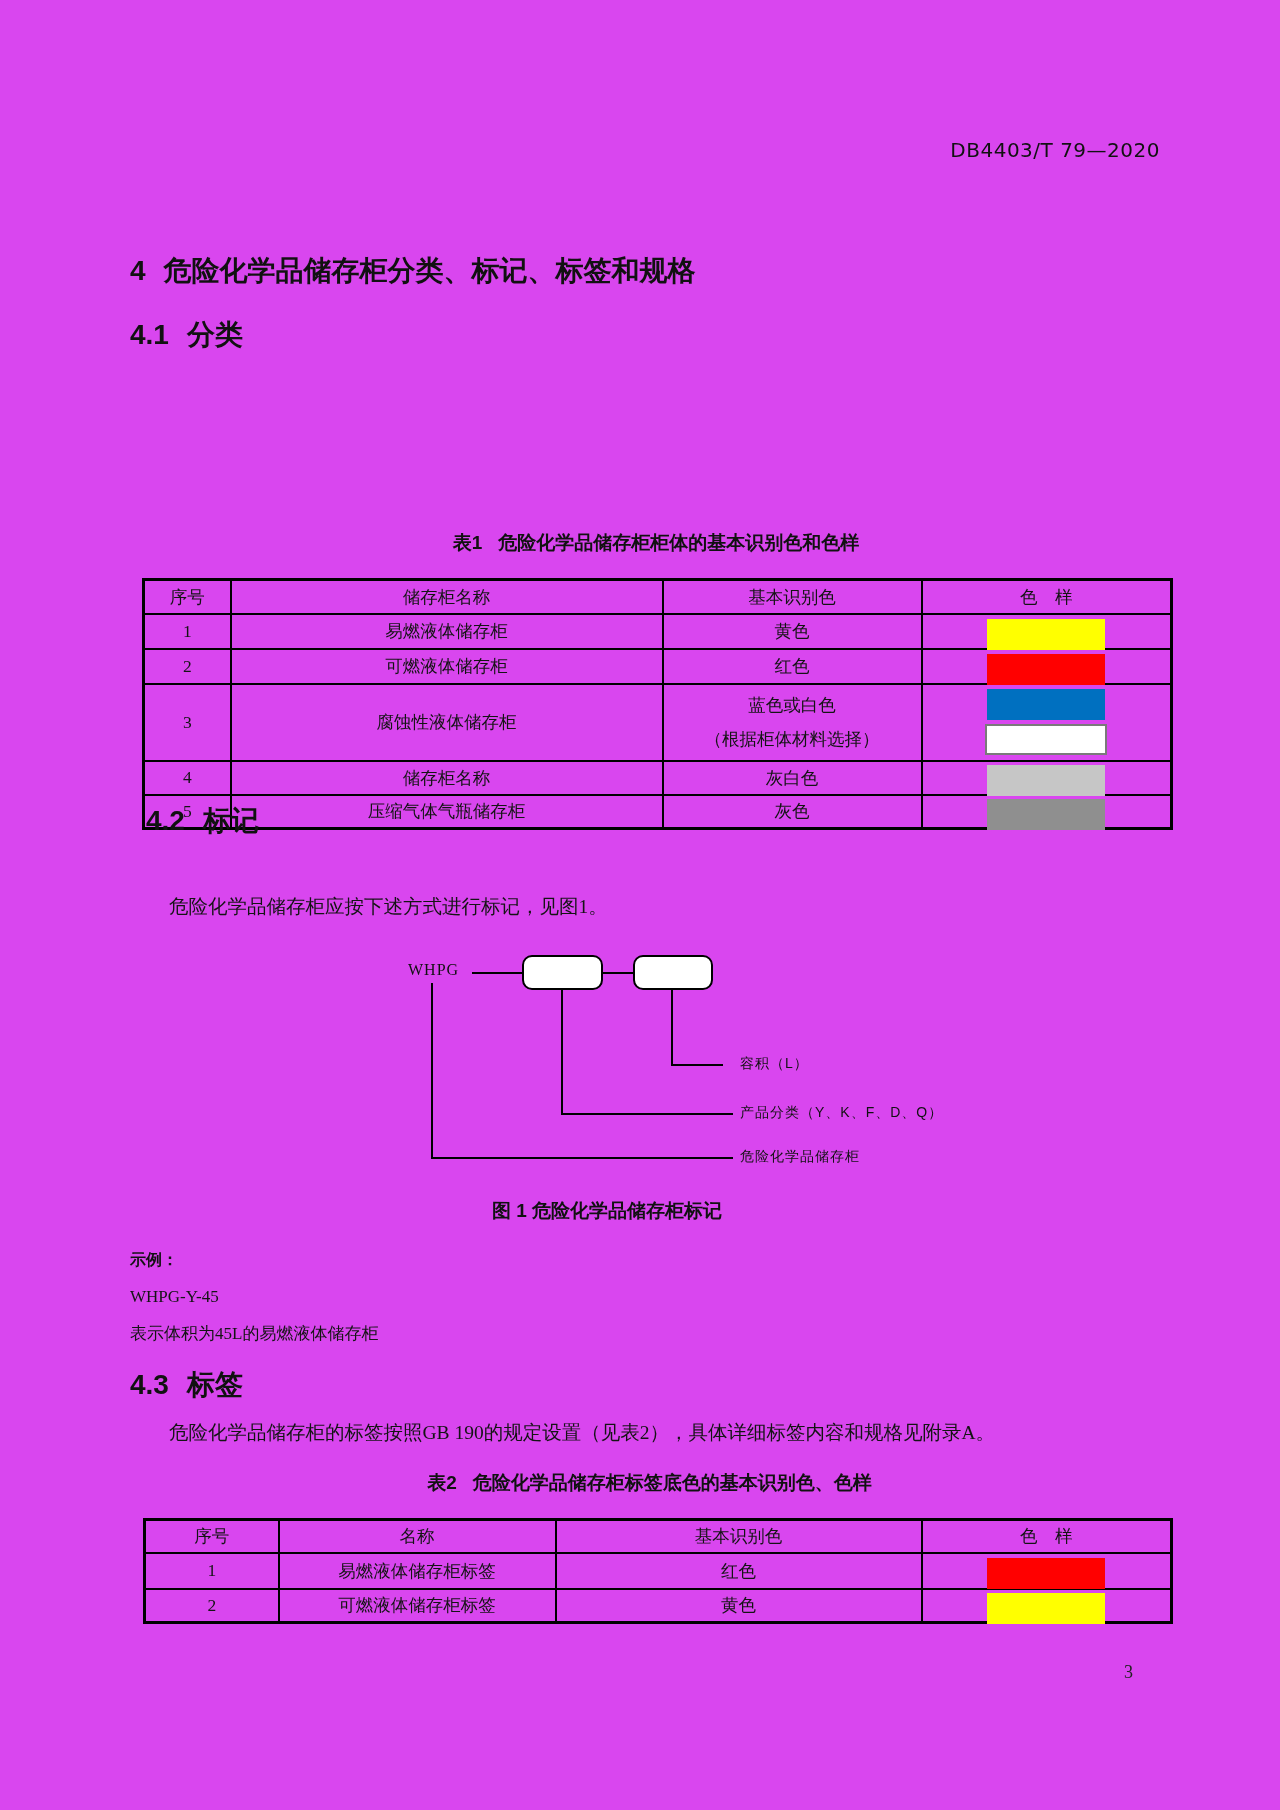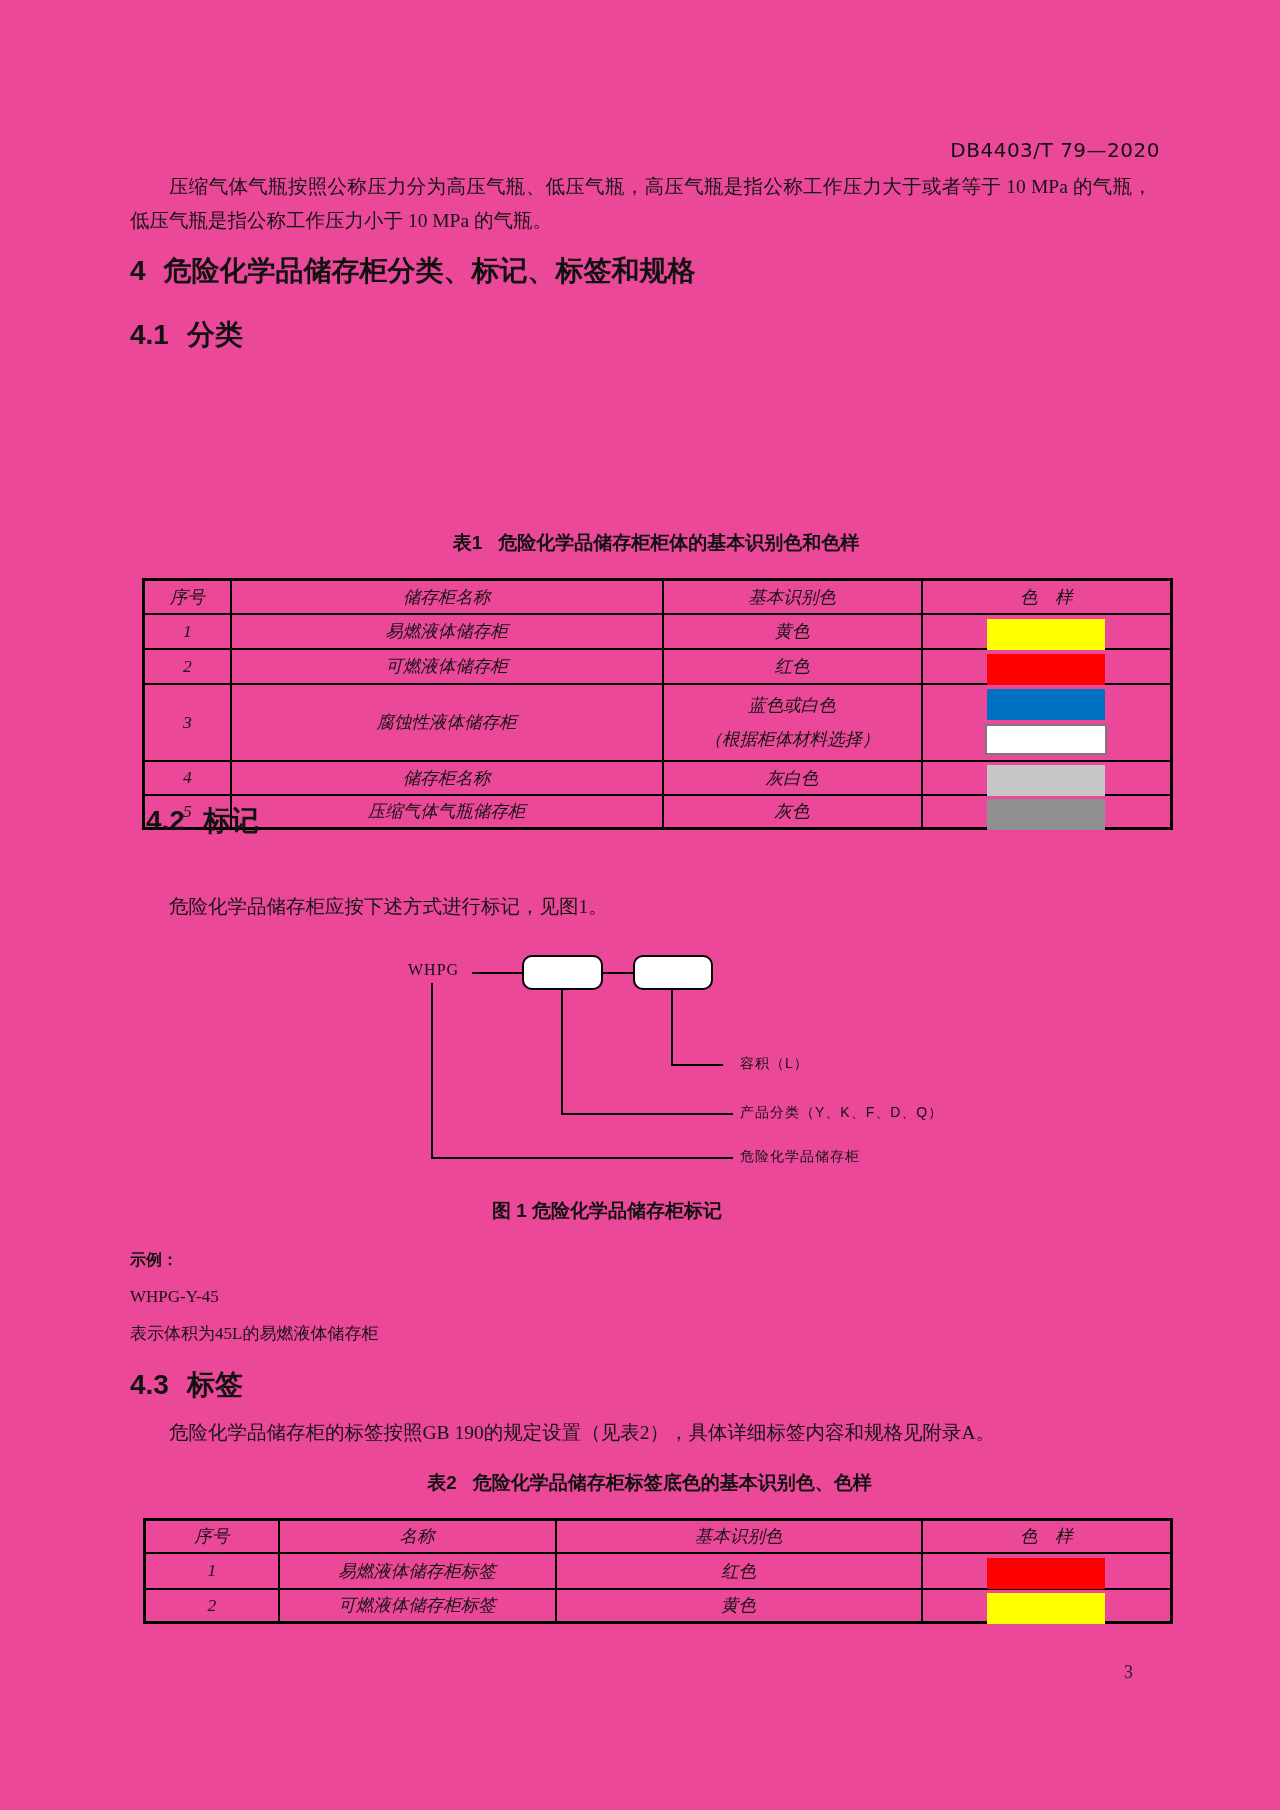--- a/index.html
+++ b/index.html
@@ -1,19 +1,19 @@
 <!DOCTYPE html>
 <html><head>
 <meta charset="utf-8">
 <style>
   html,body{margin:0;padding:0;background:#ffffff;}
   .page{
     position:relative;
     width:1280px;height:1810px;
-    background:#ec4899;
+    background:#d946ef;
     overflow:hidden;
     font-family:"Liberation Serif","DejaVu Serif",serif;
     color:#1c1c1c;
   }
   .abs{position:absolute;}
   .doc-number{
     font-size:20px;
     letter-spacing:0.5px;
     font-family:"DejaVu Sans","Liberation Sans",sans-serif;
     color:#111;
@@ -48,21 +48,21 @@
   table.std td,table.std th{
     border:2px solid #000;
     text-align:center;
     vertical-align:middle;
     font-size:17.5px;
     font-weight:normal;
     color:#141414;
     padding:0;
     overflow:visible;
   }
-  table.std{border:3px solid #000;font-style:italic;}
+  table.std{border:3px solid #000;}
   .sample-cell{position:relative;}
   .swatch{
     width:118px;height:31px;
     margin:0 auto;
     transform:translateY(3px);
   }
   .swatch.bordered{
     height:27px;
     border:2px solid #7a7a7a;
     background:#fff;
@@ -120,21 +120,20 @@
     letter-spacing:2px;
   }
 </style>
 </head>
 <body>
 
 <div class="page">
 
   <div class="abs doc-number" style="top:138px; right:120px;">DB4403/T 79—2020</div>
 
-  <div class="abs body-par" style="top:170px; left:130px; width:1022px;">压缩气体气瓶按照公称压力分为高压气瓶、低压气瓶，高压气瓶是指公称工作压力大于或者等于 10 MPa 的气瓶，低压气瓶是指公称工作压力小于 10 MPa 的气瓶。</div>
 
   <div class="abs heading" style="top:252px; left:130px;">
     <span class="hnum">4</span><span>危险化学品储存柜分类、标记、标签和规格</span>
   </div>
 
   <div class="abs heading" style="top:316px; left:130px;">
     <span class="hnum">4.1</span><span>分类</span>
   </div>
 
 

